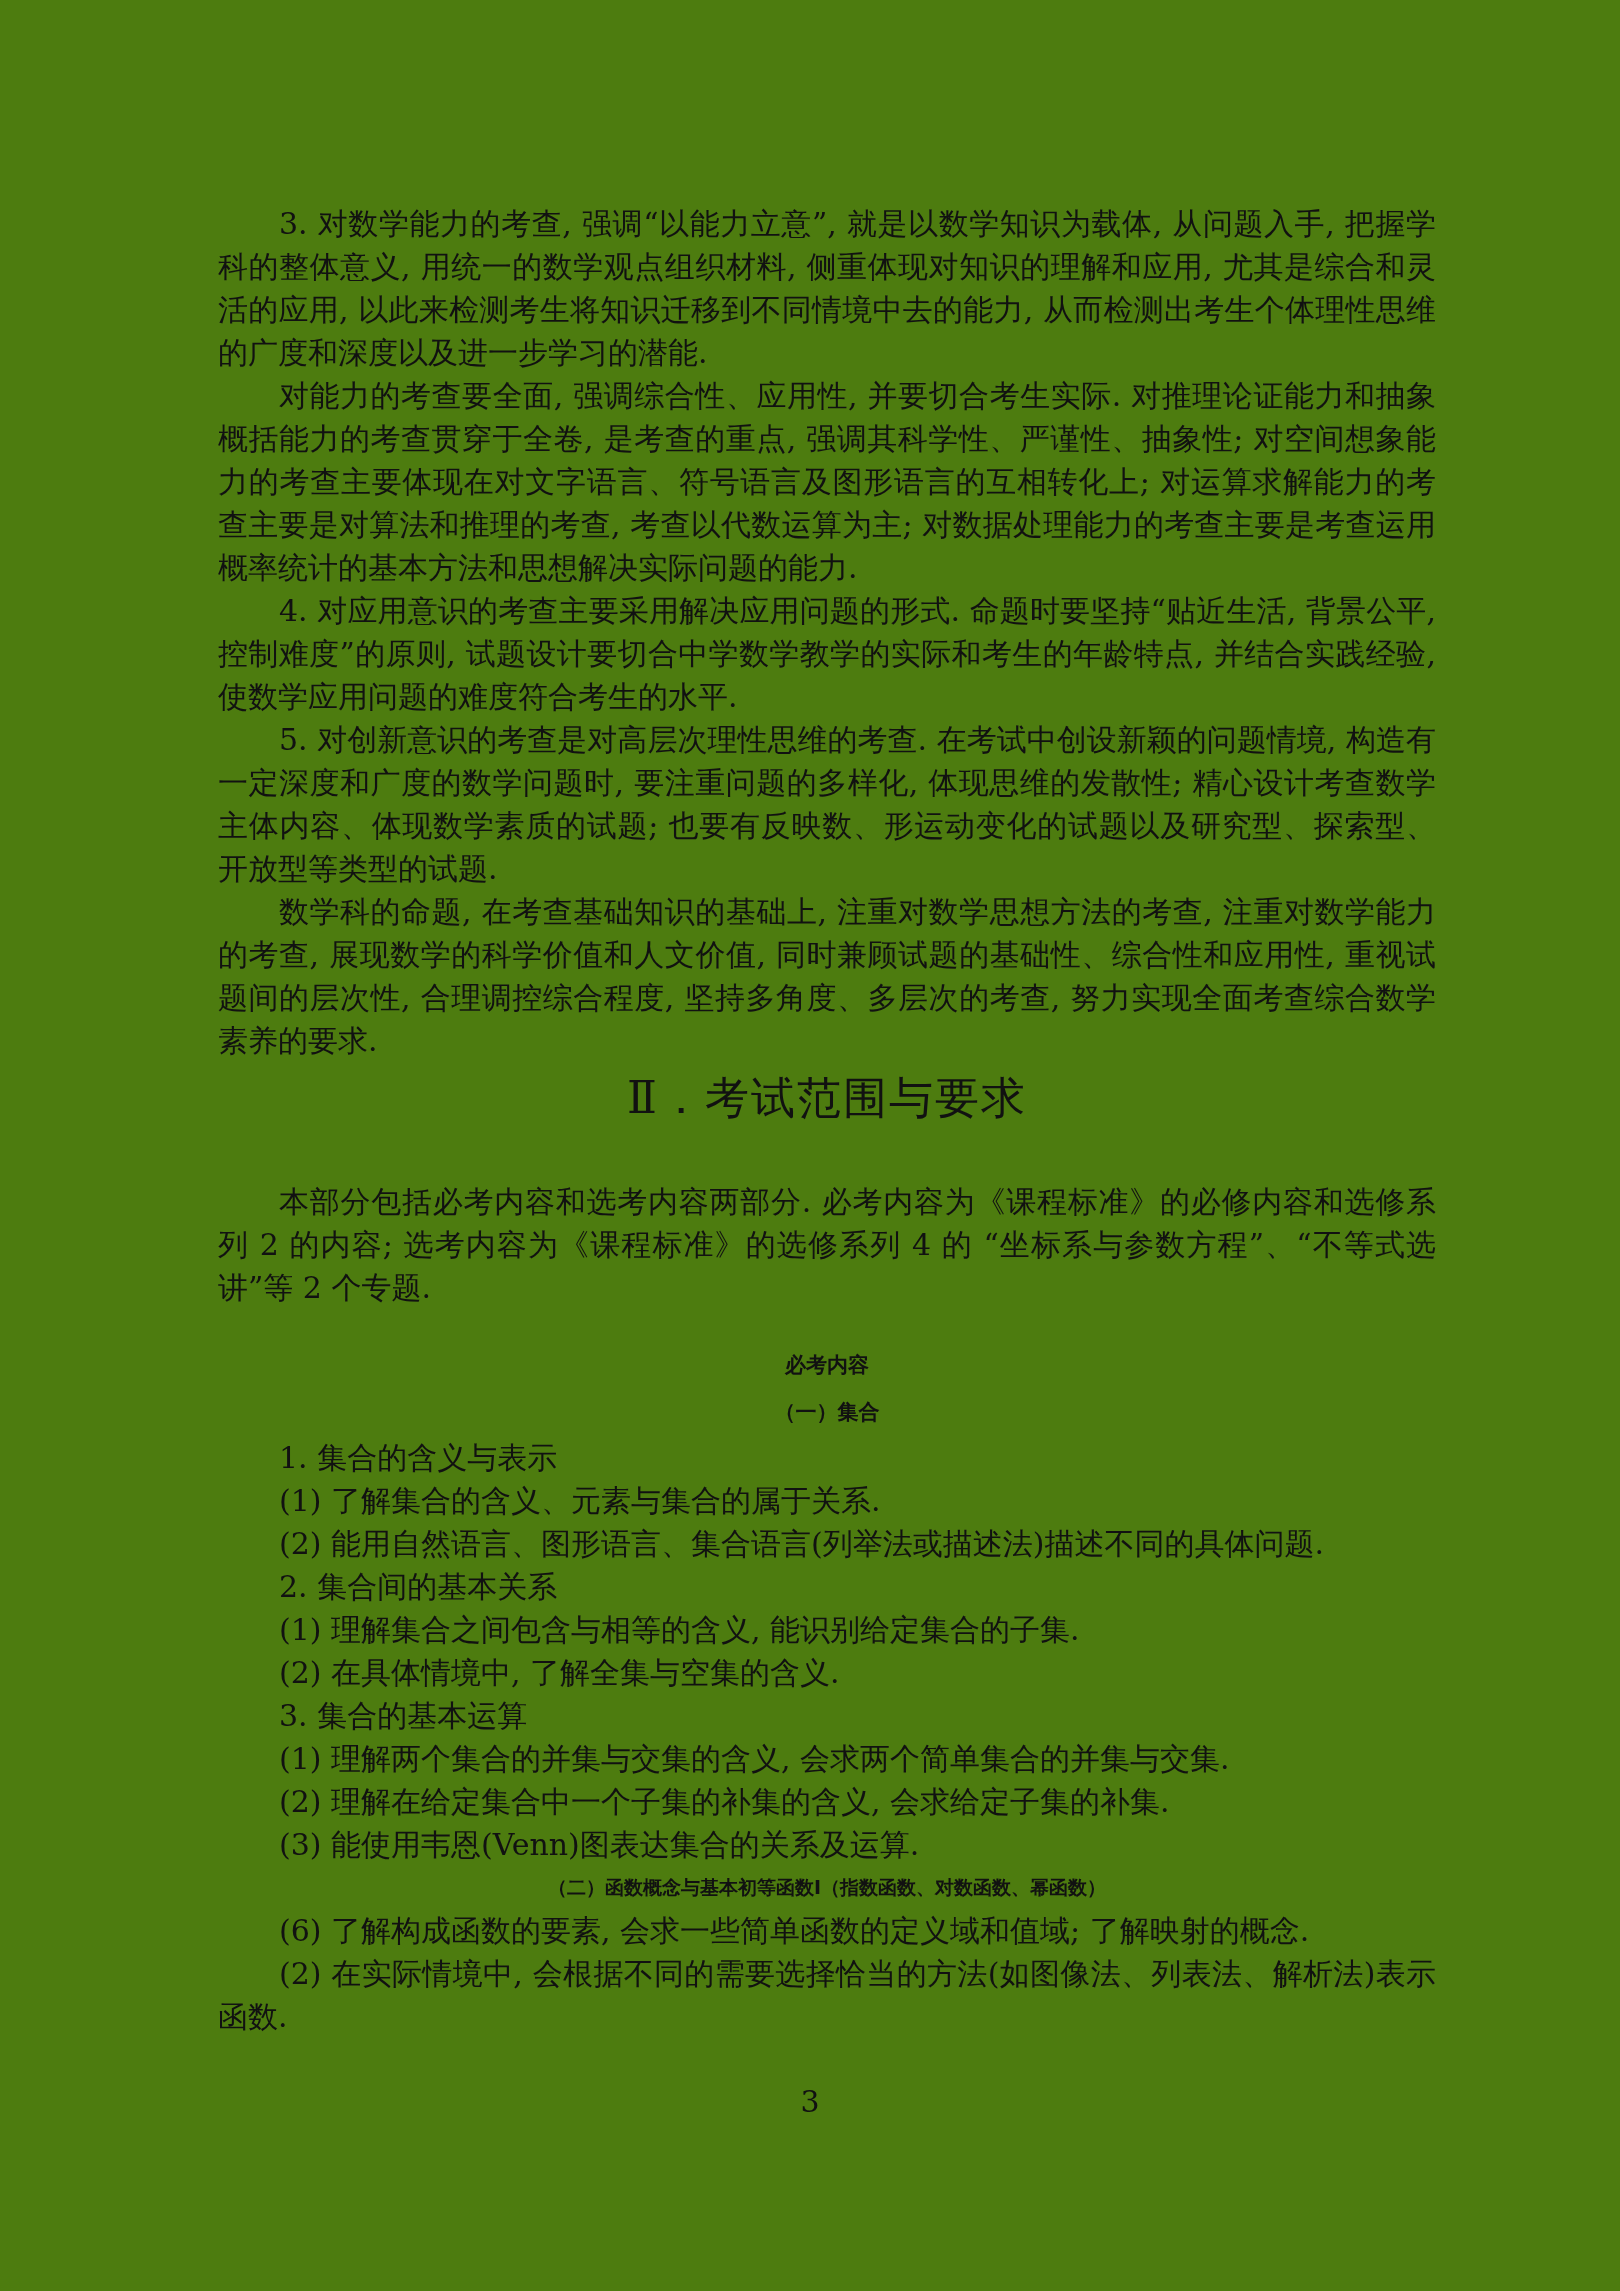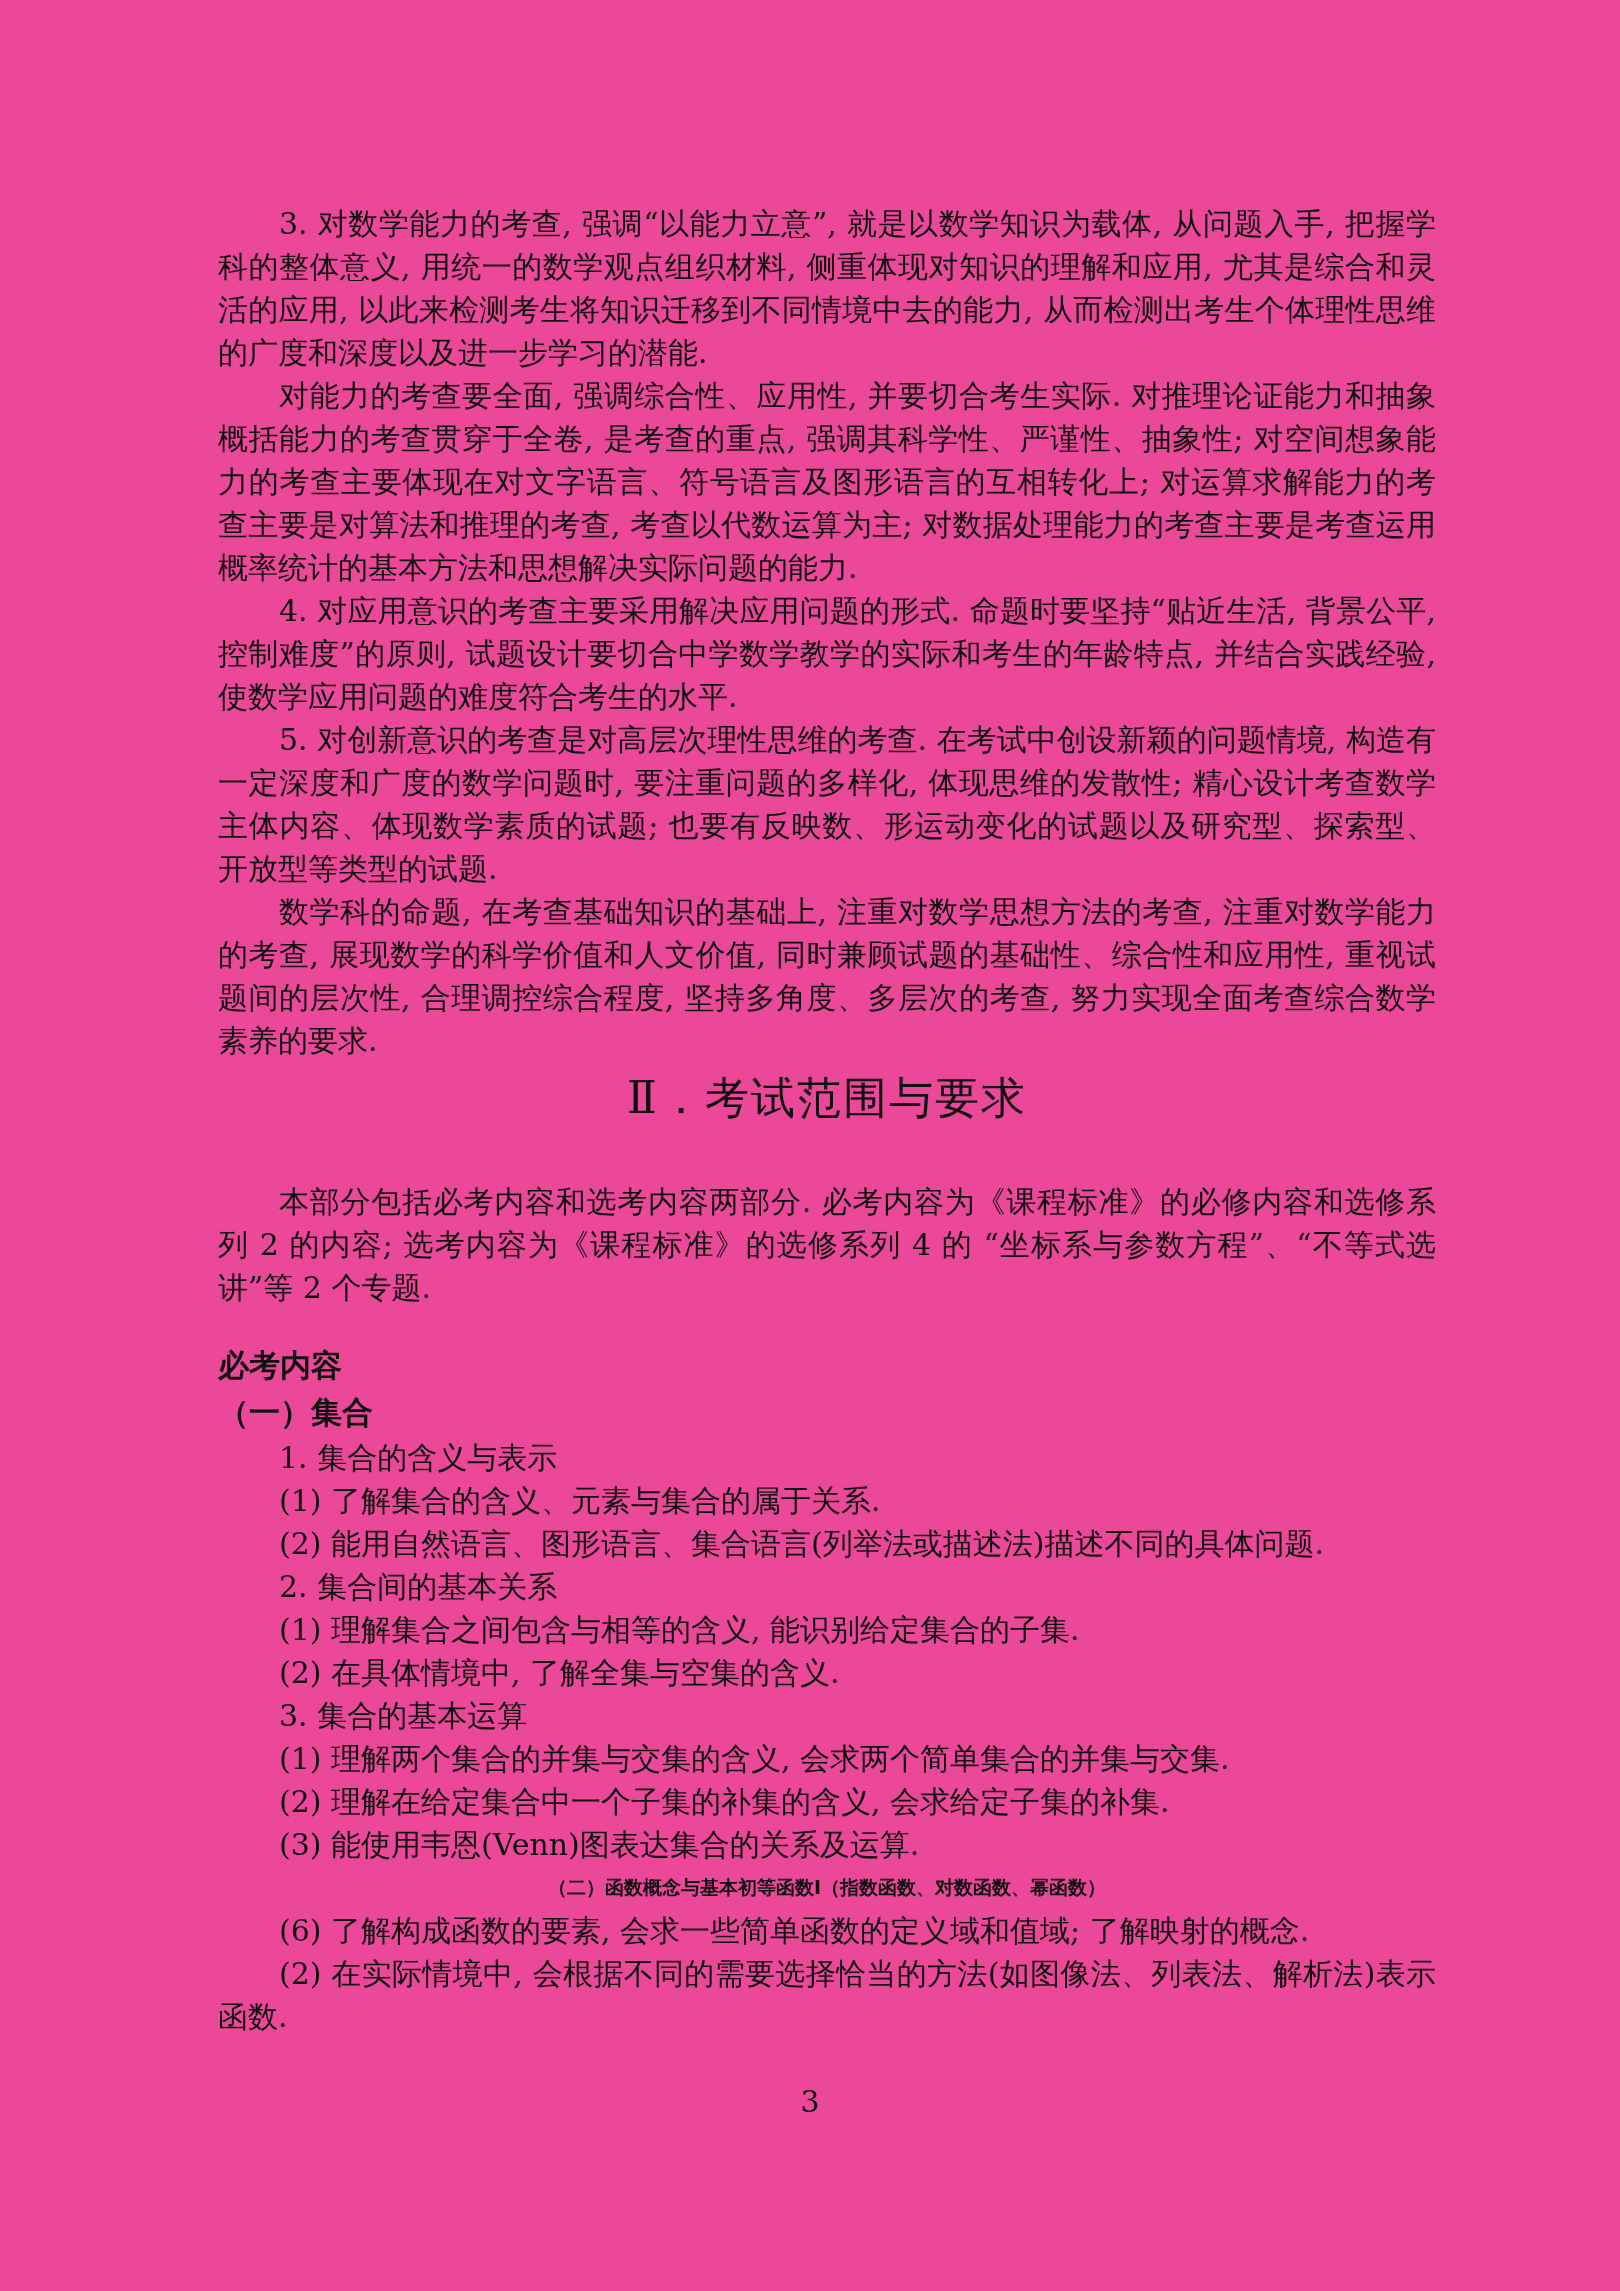--- a/index.html
+++ b/index.html
@@ -4,21 +4,21 @@
 <style>
   html, body {
     margin: 0;
     padding: 0;
     background: #e8e8e8;
   }
   .page {
     position: relative;
     width: 1620px;
     height: 2292px;
-    background: #ec4899;
+    background: #4d7c0f;
     margin: 0 auto;
     overflow: hidden;
     color: #111111;
     font-family: "DejaVu Serif", "Liberation Serif", serif;
   }
   .content {
     position: absolute;
     left: 218px;
     top: 202px;
     width: 1218px;
@@ -41,23 +41,24 @@
     line-height: 63px;
     font-weight: 400;
     text-align: center;
     text-indent: 0;
     margin-top: 3.9px !important;
     margin-bottom: 51px !important;
     letter-spacing: 2px;
   }
   .sub-heading {
     font-family: "DejaVu Sans", "Liberation Sans", sans-serif;
-    font-size: 31px;
+    font-size: 21px;
     line-height: 47px;
     font-weight: 700;
+    text-align: center;
     text-indent: 0;
   }
   .sub-heading.first {
     margin-top: 33px !important;
   }
   .inline-heading {
     font-family: "DejaVu Sans", "Liberation Sans", sans-serif;
     font-size: 19px;
     line-height: 43px;
     font-weight: 700;

